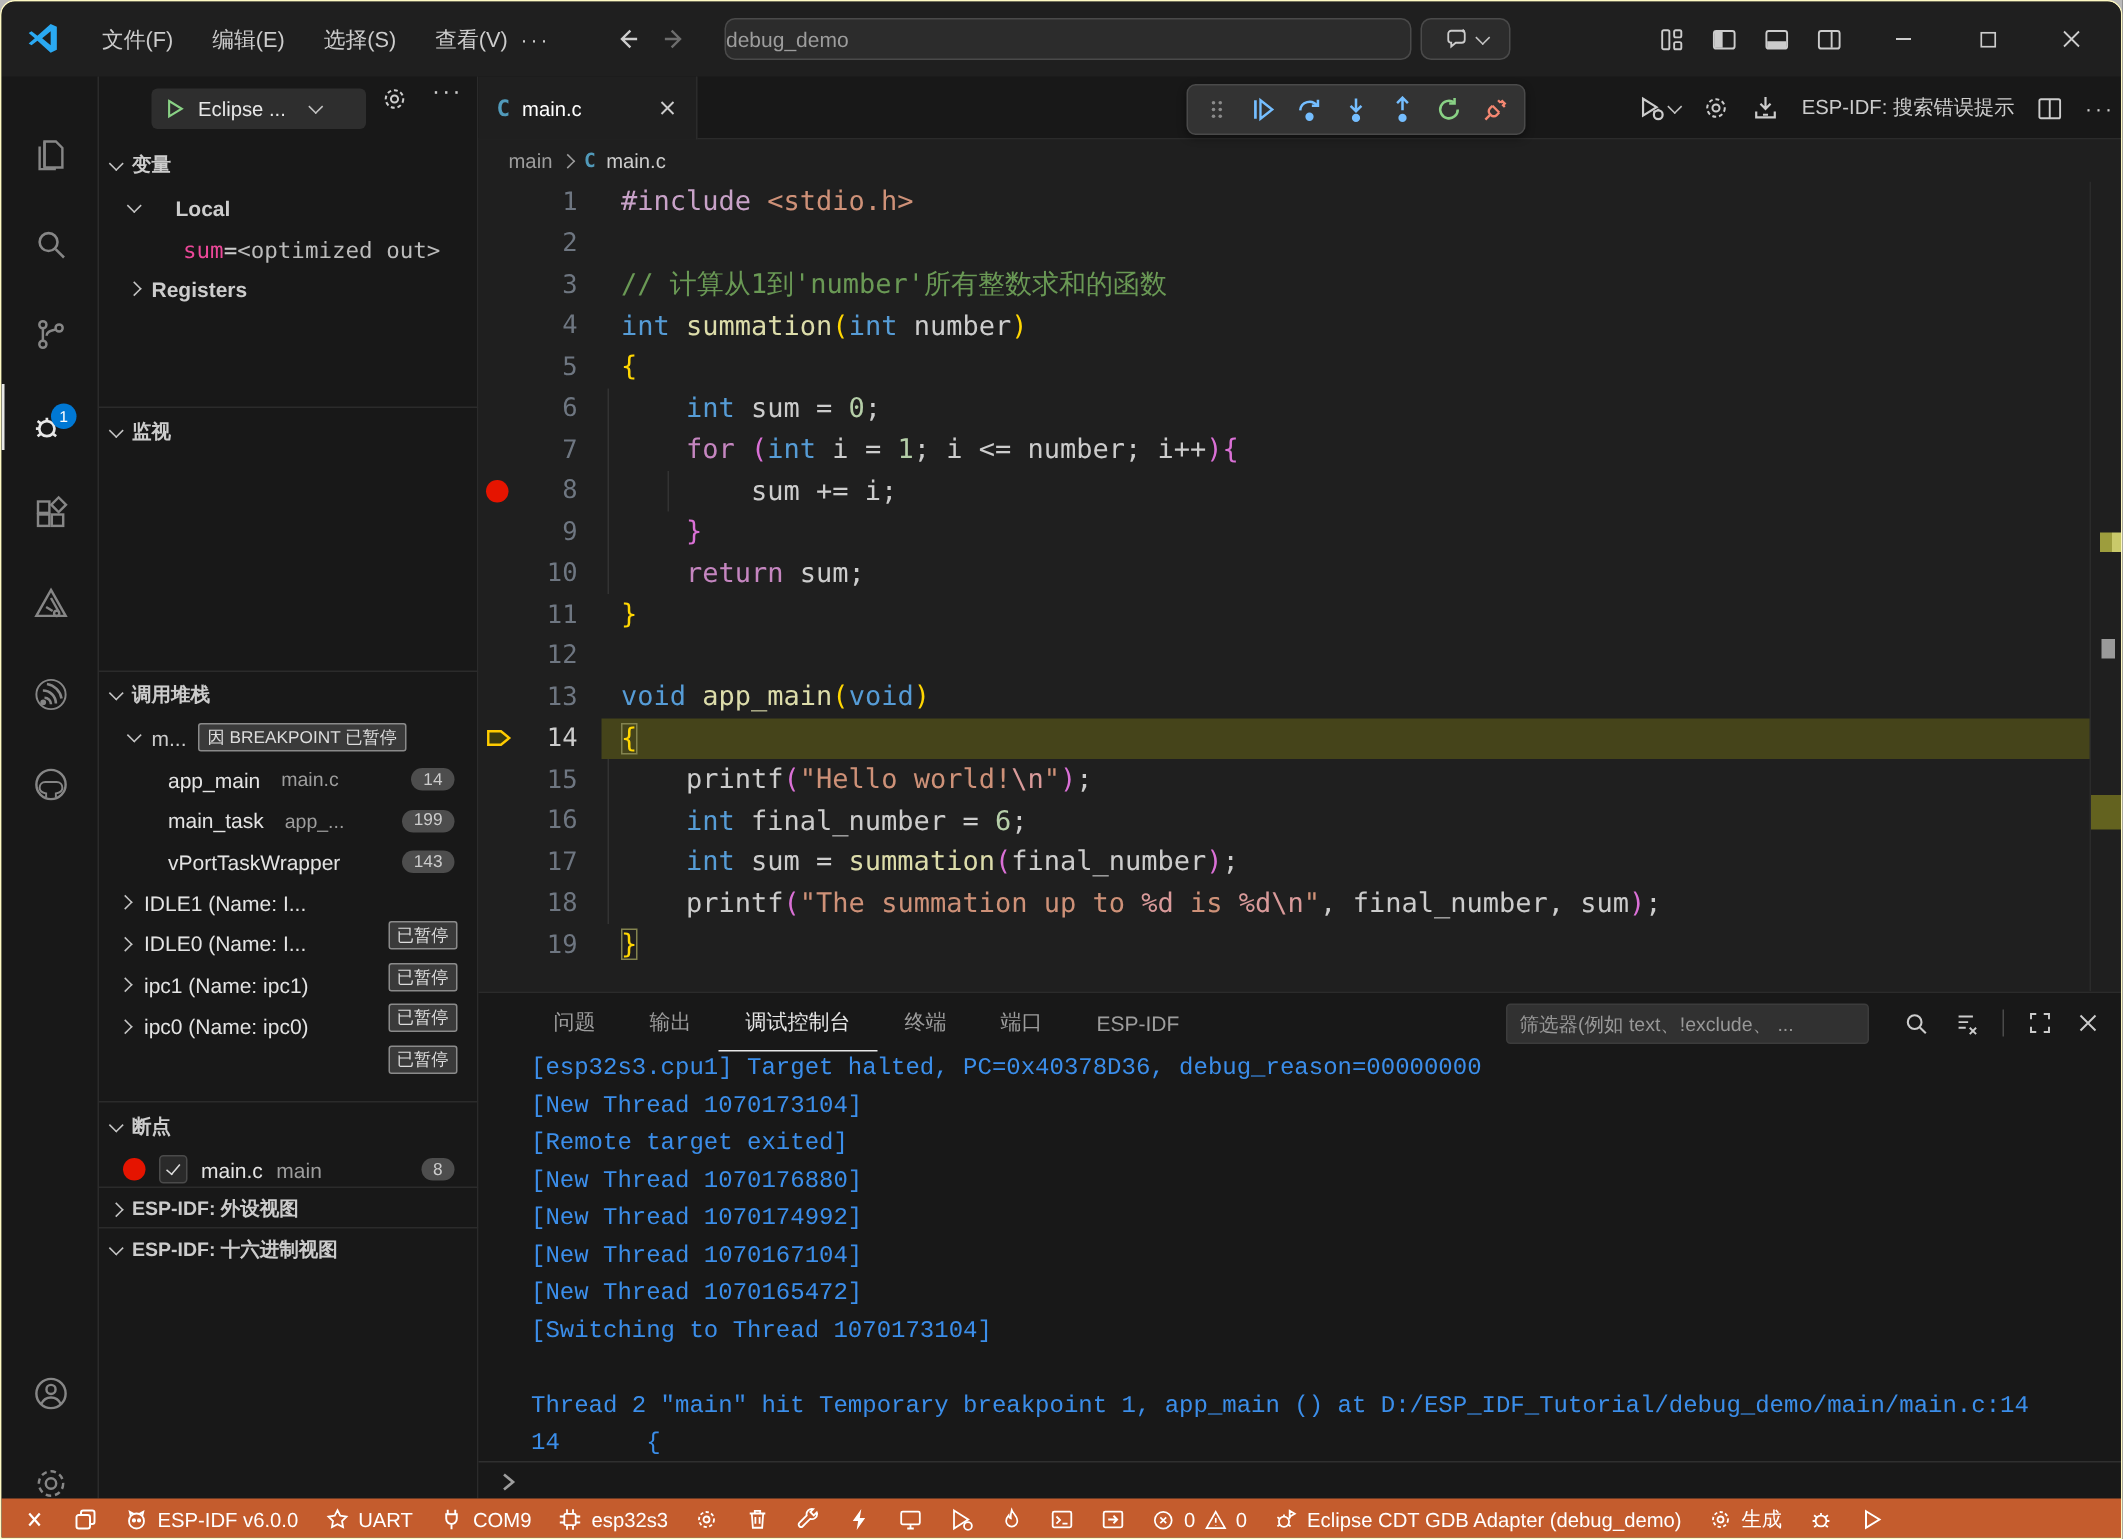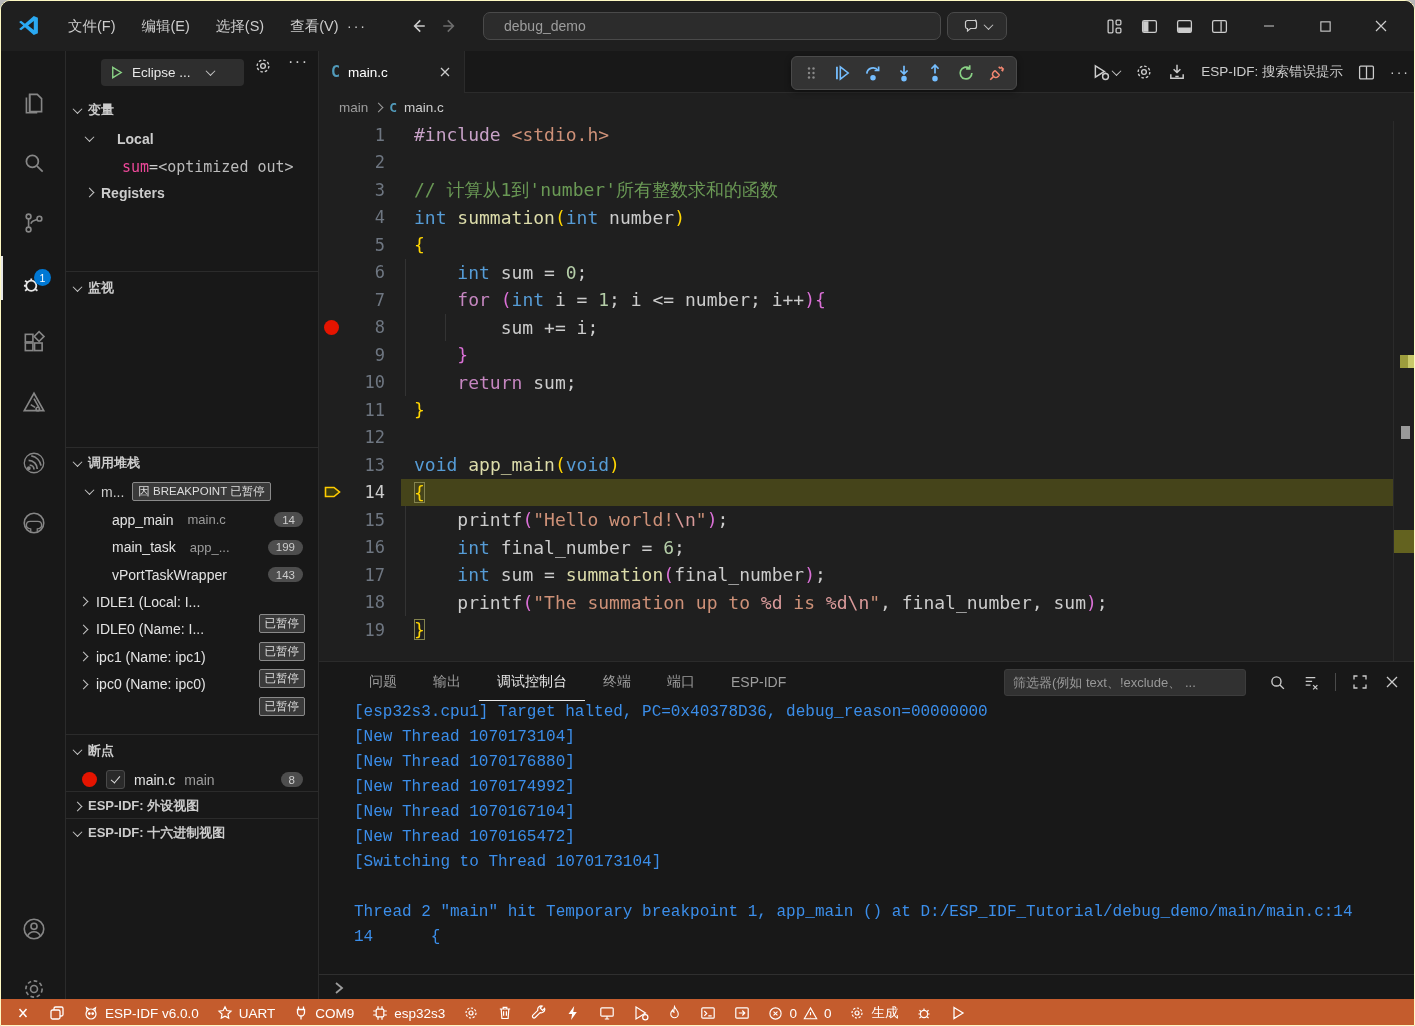--- a/index.html
+++ b/index.html
@@ -8,21 +8,21 @@
   svg{display:block;}
   .ico{color:#cccccc;}
   
   .titlebar{position:absolute;left:0;top:0;width:1415px;height:50px;background:#1f1f1f;display:flex;align-items:center;}
   .logo{position:absolute;left:16px;top:13px;}
   .menu-bar{position:absolute;left:54px;top:0;height:50px;display:flex;align-items:center;}
   .menu-item{color:#cccccc;font-size:14.5px;padding:6px 13px;border-radius:5px;cursor:default;}
   .menu-more{color:#cccccc;padding:6px 10px;letter-spacing:2px;font-size:14px;}
   .nav-arrows{position:absolute;left:408px;top:0;height:50px;display:flex;align-items:center;gap:14px;}
   .cmd-center{position:absolute;left:482px;top:11px;width:458px;height:28px;background:#2c2c2c;border:1px solid #4a4a4a;border-radius:7px;display:flex;align-items:center;box-sizing:border-box;}
-  .cmd-center span{color:#9d9d9d;font-size:14px;margin-left:20px;}
+  .cmd-center span{color:#9d9d9d;font-size:14px;margin-left:0;}
   .chat-box{position:absolute;left:946px;top:11px;width:60px;height:28px;background:#2c2c2c;border:1px solid #4a4a4a;border-radius:7px;display:flex;align-items:center;justify-content:center;gap:6px;box-sizing:border-box;}
   .tb-icons{position:absolute;left:1105px;top:0;height:50px;display:flex;align-items:center;gap:18px;}
   .win-controls{position:absolute;left:1240px;top:0;height:50px;display:flex;align-items:center;}
   .win-btn{width:56px;height:50px;display:flex;align-items:center;justify-content:center;}
   
   .activitybar{position:absolute;left:0;top:50px;width:65px;height:948px;background:#181818;border-right:1px solid #2b2b2b;box-sizing:border-box;}
   .ab-item{position:absolute;left:0;width:65px;height:52px;display:flex;align-items:center;justify-content:center;color:#868686;}
   .ab-item.active{color:#e7e7e7;}
   .ab-ind{position:absolute;left:0;top:205px;width:2px;height:44px;background:#e7e7e7;}
   .ab-badge{position:absolute;left:33px;top:218px;width:17px;height:17px;border-radius:50%;background:#0078d4;color:#fff;font-size:10.5px;display:flex;align-items:center;justify-content:center;}
@@ -319,21 +319,21 @@
           <span class="pill">199</span>
         </div>
         <div class="row" style="top: 510px; padding-left: 46px;">
           <span class="cs-name">vPortTaskWrapper</span>
           <span class="pill">143</span>
         </div>
       </div>
     <div>
         <div class="row" style="top: 537px; padding-left: 14px; gap: 9px;">
           <span class="chv right"></span>
-          <span style="color: rgb(227, 227, 227);">IDLE1 (Local: I...</span>
+          <span style="color: rgb(227, 227, 227);">IDLE1 (Name: I...</span>
           <span class="paused">已暂停</span>
         </div>
         <div class="row" style="top: 564.5px; padding-left: 14px; gap: 9px;">
           <span class="chv right"></span>
           <span style="color: rgb(227, 227, 227);">IDLE0 (Name: I...</span>
           <span class="paused">已暂停</span>
         </div>
         <div class="row" style="top: 592px; padding-left: 14px; gap: 9px;">
           <span class="chv right"></span>
           <span style="color: rgb(227, 227, 227);">ipc1 (Name: ipc1)</span>
@@ -612,20 +612,21 @@
         </span>
       <span>
           <svg class="ico" width="16" height="16" viewBox="0 0 16 16">
             <path d="M3 3l10 10M13 3L3 13" stroke="currentColor" stroke-width="1.3"></path>
           </svg>
         </span>
     </div>
     <div class="console">
         <div class="cline">[esp32s3.cpu1] Target halted, PC=0x40378D36, debug_reason=00000000</div>
         <div class="cline">[New Thread 1070173104]</div>
+        <div class="cline">[Remote target exited]</div>
         <div class="cline">[New Thread 1070176880]</div>
         <div class="cline">[New Thread 1070174992]</div>
         <div class="cline">[New Thread 1070167104]</div>
         <div class="cline">[New Thread 1070165472]</div>
         <div class="cline">[Switching to Thread 1070173104]</div>
         <div class="cline"></div>
         <div class="cline">Thread 2 "main" hit Temporary breakpoint 1, app_main () at D:/ESP_IDF_Tutorial/debug_demo/main/main.c:14</div>
         <div class="cline">14      {</div>
       </div>
     <div class="console-divider"></div>
@@ -733,20 +734,27 @@
         </svg>
       <span>0</span>
       <svg width="15" height="15" viewBox="0 0 16 16" fill="none" stroke="currentColor" stroke-width="1.2">
           <path d="M8 2L14.6 13.6H1.4z"></path>
           <path d="M8 6.4v3.4M8 11.6v.3"></path>
         </svg>
       <span>0</span>
     </div>
     <div class="sb-item">
       <svg width="16" height="16" viewBox="0 0 16 16" fill="none" stroke="currentColor" stroke-width="1.2">
+          <circle cx="7" cy="9.5" r="3.4"></circle>
+          <path d="M7 6.1V4.6M4 7.5L2.6 6.4M4 11.5l-1.4 1.1M10 7.5l1.4-1.1M10 11.5l1.4 1.1M10.8 2.2l3.4 2-3.4 2z"></path>
+        </svg>
+      <span>Eclipse CDT GDB Adapter (debug_demo)</span>
+    </div>
+    <div class="sb-item">
+      <svg width="16" height="16" viewBox="0 0 16 16" fill="none" stroke="currentColor" stroke-width="1.2">
           <circle cx="8" cy="8" r="2"></circle>
           <circle cx="8" cy="8" r="5" stroke-dasharray="2.2 1.6"></circle>
         </svg>
       <span>生成</span>
     </div>
     <div class="sb-item">
         <svg width="16" height="16" viewBox="0 0 16 16" fill="none" stroke="currentColor" stroke-width="1.2">
           <circle cx="8" cy="9" r="3.6"></circle>
           <path d="M8 5.4V3.6M5 6.5L3.4 5.2M11 6.5l1.6-1.3M4.4 9H2.4M11.6 9h2M5 11.8l-1.6 1.3M11 11.8l1.6 1.3"></path>
         </svg>

